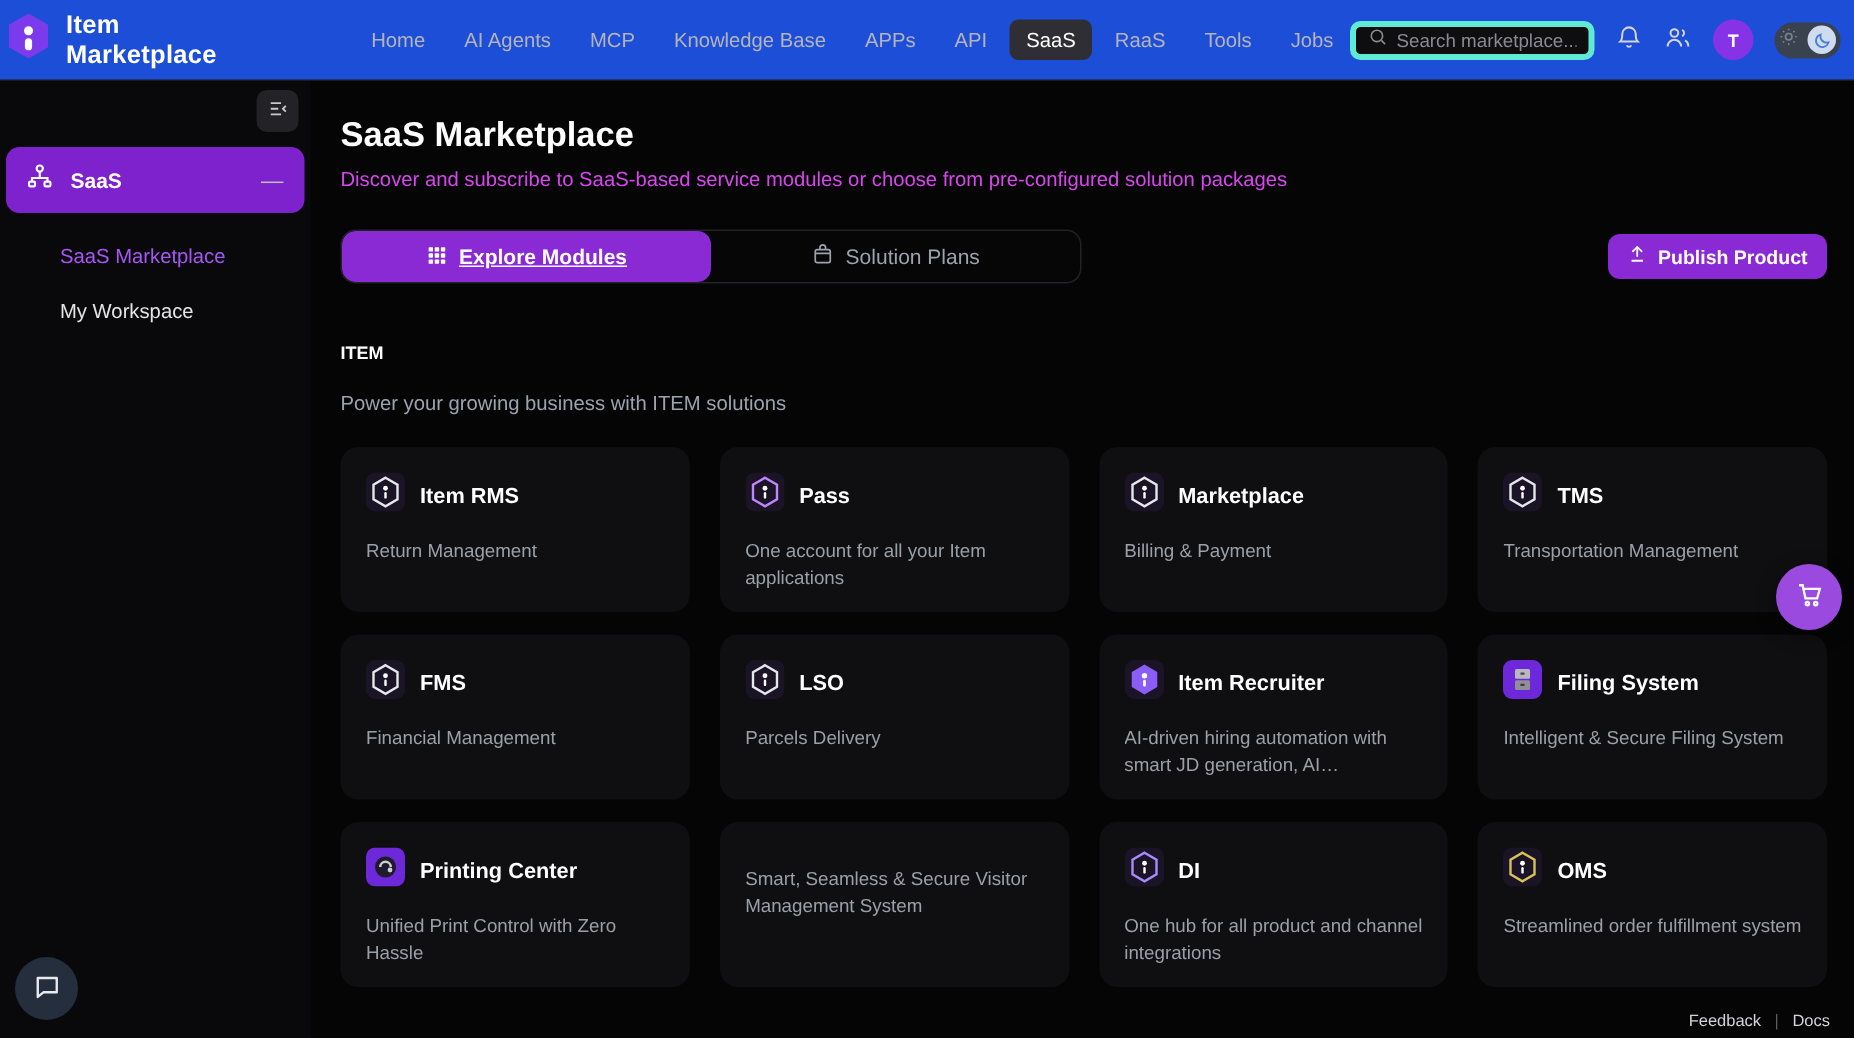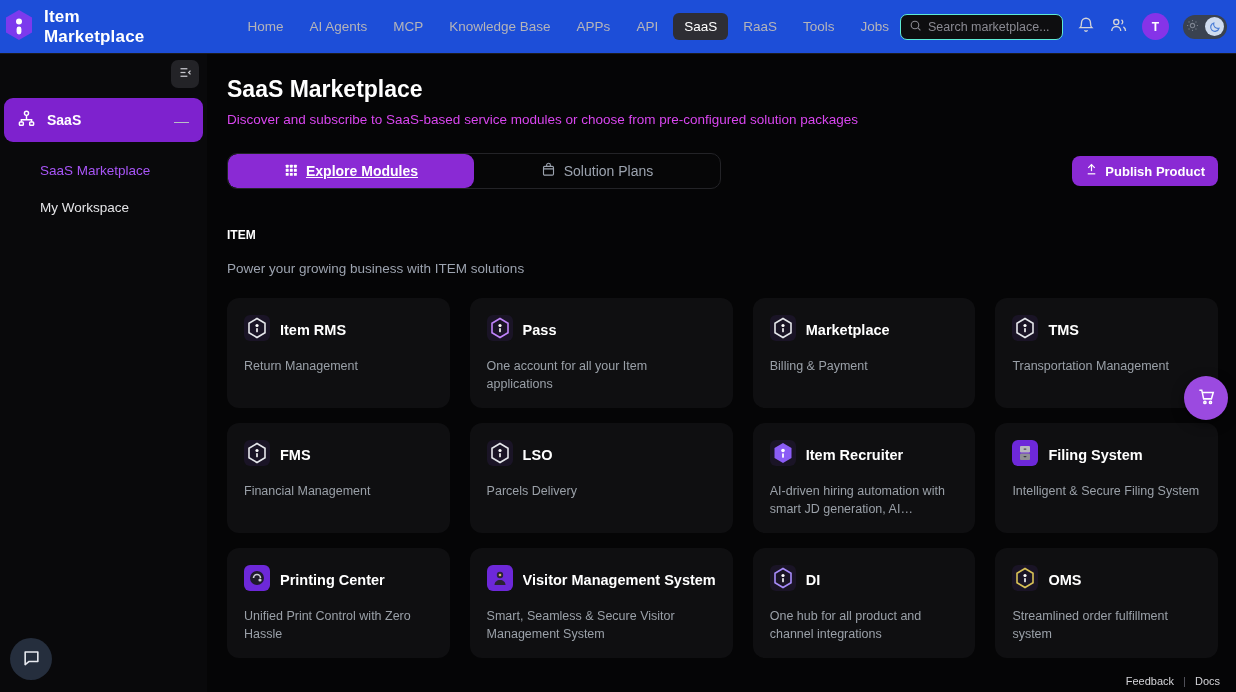--- a/index.html
+++ b/index.html
@@ -6,21 +6,21 @@
   html,body { width:1236px; height:692px; overflow:hidden; background:#050506; font-family:"Liberation Sans", sans-serif; color:#fff; }
 
   
   .header { height:54px; background:#1d4ed8; border-bottom:1px solid #1b1b1f; display:flex; align-items:center; padding:0 14px 0 4px; position:relative; z-index:5; }
   .brand { display:flex; align-items:center; gap:10px; cursor:pointer; }
   .brand-name { font-size:17px; font-weight:bold; letter-spacing:.2px; }
   .nav { display:flex; align-items:center; gap:4px; margin-left:92px; }
   .nav-item { font-size:13.5px; color:#b4b4ba; padding:6px 11px; border-radius:6px; cursor:pointer; white-space:nowrap; }
   .nav-item.active { background:#2e2e34; color:#fff; }
   .header-right { margin-left:auto; display:flex; align-items:center; gap:14px; }
-  .searchbox { width:163px; height:26px; background:#0e0e10; border:1px solid #5eead4; border-radius:7px; display:flex; align-items:center; padding:0 8px; gap:6px; }
+  .searchbox { width:163px; height:26px; background:#0e0e10; border:4px solid #5eead4; border-radius:7px; display:flex; align-items:center; padding:0 8px; gap:6px; }
   .searchbox input { background:transparent; border:none; outline:none; color:#d4d4d8; font-size:12.5px; width:100%; font-family:"Liberation Sans",sans-serif; }
   .searchbox input::placeholder { color:#8a8a92; }
   .icon-btn { background:none; border:none; cursor:pointer; display:flex; align-items:center; padding:0; }
   .avatar { width:27px; height:27px; border-radius:50%; background:#8633e8; color:#fff; font-size:12px; font-weight:bold; display:flex; align-items:center; justify-content:center; cursor:pointer; }
   .theme-toggle { width:44px; height:24px; border-radius:12px; background:#3a4250; display:flex; align-items:center; padding:0 3px; justify-content:space-between; cursor:pointer; }
   .moon-knob { width:19px; height:19px; border-radius:50%; background:#cfdcf0; display:flex; align-items:center; justify-content:center; }
 
   
   .shell { display:flex; height:638px; }
   .sidebar { width:207px; background:#09090b; padding:8px 4px 0 4px; position:relative; flex-shrink:0; }
@@ -317,29 +317,20 @@
                 <rect x="0" y="0" width="26" height="26" rx="6" fill="#6d28d9"></rect>
                 <circle cx="13" cy="13" r="7" fill="#1f1b2b"></circle>
                 <path d="M9.5 13a3.5 3.5 0 0 1 7 0" fill="none" stroke="#cfcfd6" stroke-width="1.6"></path>
                 <circle cx="16" cy="15" r="1.6" fill="#cfcfd6"></circle>
               </svg></span>
        <span class="card-title">Printing Center</span>
      </div>
      <div class="card-desc">Unified Print Control with Zero Hassle</div>
         </div>
         <div class="card">
-          <div class="card-head">
-       <span><svg width="26" height="26" viewBox="0 0 26 26">
-                <rect x="0" y="0" width="26" height="26" rx="6" fill="#6d28d9"></rect>
-                <circle cx="13" cy="10" r="3.2" fill="#2a2333"></circle>
-                <path d="M7.5 20c0-3 2.5-5 5.5-5s5.5 2 5.5 5z" fill="#2a2333"></path>
-                <circle cx="13" cy="10" r="1.3" fill="#d8b46a"></circle>
-              </svg></span>
-       <span class="card-title">Visitor Management System</span>
-     </div>
      <div class="card-desc">Smart, Seamless &amp; Secure Visitor Management System</div>
         </div>
         <div class="card">
           <div class="card-head">
        <span><svg width="26" height="26" viewBox="0 0 26 26">
                 <rect x="0" y="0" width="26" height="26" rx="6" fill="#1a1426"></rect>
                 <polygon points="13,3.5 21,8.2 21,17.8 13,22.5 5,17.8 5,8.2" fill="none" stroke="#a78bfa" stroke-width="1.6"></polygon>
                 <circle cx="13" cy="10.5" r="1.6" fill="#fff"></circle>
                 <rect x="12.2" y="13" width="1.6" height="4.4" rx=".8" fill="#fff"></rect>
               </svg></span>

